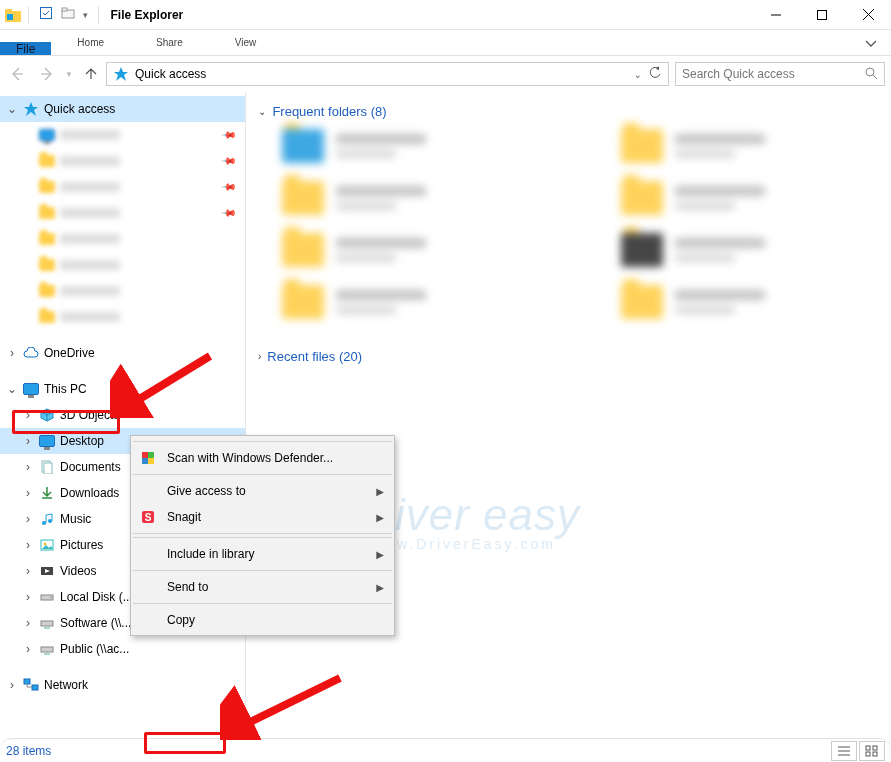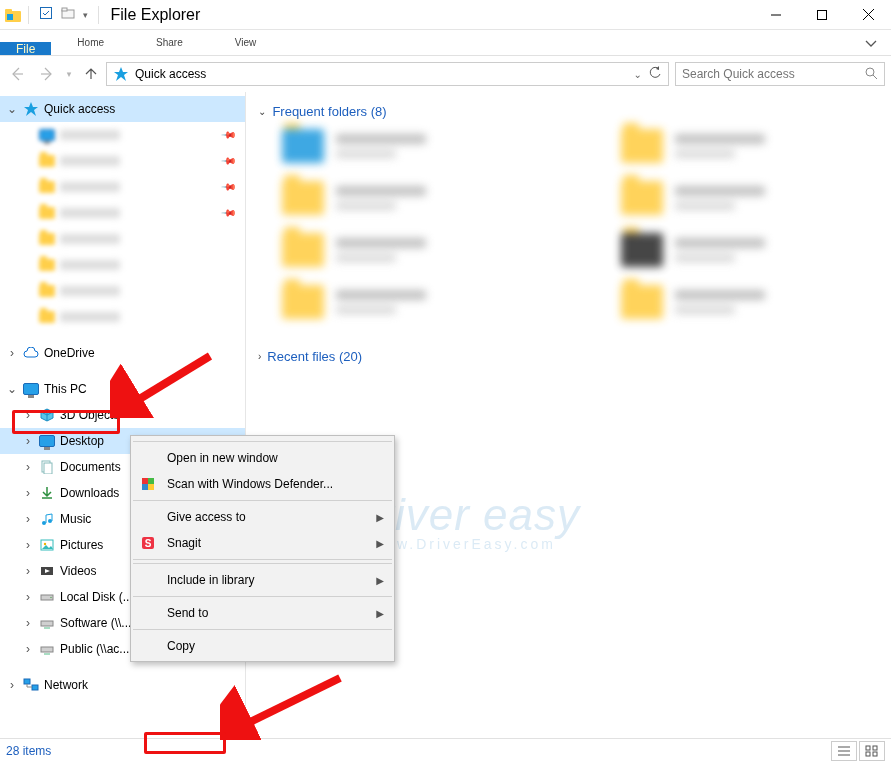--- a/index.html
+++ b/index.html
@@ -4,27 +4,27 @@
 <style>
   * { box-sizing: border-box; margin: 0; padding: 0; font-family: "Segoe UI", Tahoma, sans-serif; }
   body { width: 891px; height: 762px; background: #fff; overflow: hidden; position: relative; font-size: 12px; color: #000; }
 
   
   .titlebar { height: 30px; display: flex; align-items: center; background: #fff; border-bottom: 1px solid #e5e5e5; }
   .tb-left { display: flex; align-items: center; padding-left: 4px; gap: 6px; }
   .sys-icon { width: 18px; height: 18px; display:flex; align-items:center; justify-content:center; }
   .sep { width:1px; height:18px; background:#e0e0e0; }
   .qat { display:flex; align-items:center; gap:8px; padding: 0 4px; }
-  .tb-title { font-size: 16px; margin-left: 6px; }
+  .tb-title { font-size: 12px; margin-left: 6px; font-weight: bold; }
   .tb-ctrl { margin-left:auto; display:flex; }
   .tb-btn { width:46px; height:30px; display:flex; align-items:center; justify-content:center; }
 
   
   .ribbon { height:26px; display:flex; align-items:stretch; border-bottom:1px solid #e1e1e1; }
-  .file-tab { background:#1979ca; color:#fef9c3; padding:0 16px; display:flex; align-items:center; font-size:12px;margin-top:12px; }
+  .file-tab { background:#1979ca; color:#0f172a; padding:0 16px; display:flex; align-items:center; font-size:12px;margin-top:12px; }
   .rtab { padding:0 26px; display:flex; align-items:center; font-size:10px; color:#444; }
   .ribbon-toggle { margin-left:auto; width:40px; display:flex; align-items:center; justify-content:center; color:#555; }
 
   
   .navrow { height:36px; display:flex; align-items:center; padding:4px 6px 4px 2px; }
   .navbtn { width:30px; height:28px; display:flex; align-items:center; justify-content:center; color:#a0a0a0; }
   .navbtn.up { color:#555; }
   .addr { flex: 1; height:24px; border:1px solid #ccc; display:flex; align-items:center; padding:0 2px 0 6px; margin-right:6px; }
   .addr-icon { width:16px; height:16px; margin-right:6px; display:flex; align-items:center; justify-content:center;}
   .addr-text { font-size:12px; flex:1; }
@@ -69,21 +69,21 @@
   .cm-item.bold { font-weight:600;}
   .cm-sep { height:1px; background:#d0d0d0; margin:3px 2px;}
   .cm-item .subarrow { position:absolute; right:10px; color:#555; font-size:10px;}
   .cm-item .cm-icon { position:absolute; left:8px; width:18px; height:18px; display:flex; align-items:center; justify-content:center;}
 
   
   .red-box { position:absolute; border:3px solid #e11; border-radius:2px; pointer-events:none; z-index:60;}
   .arrow-svg { position:absolute; z-index:55; pointer-events:none;}
 
   
-  .statusbar { position:absolute; left:0; right:0; bottom:0; height:24px; border-top:1px solid #e1e1e1; display:flex; align-items:center; padding:0 6px; font-size:12px; color:#1d5fbe; background:#fff;}
+  .statusbar { position:absolute; left:0; right:0; bottom:0; height:24px; border-top:1px solid #e1e1e1; display:flex; align-items:center; padding:0 6px; font-size:12px; color:#1d5fbe; background:#fff;border-radius:12px;}
   .sb-right { margin-left:auto; display:flex; gap:2px;}
   .sb-btn { width:26px; height:20px; border:1px solid #ccc; display:flex; align-items:center; justify-content:center;}
 
   
   .watermark { position:absolute; left:52%; top:490px; transform:translateX(-50%); font-size:44px; font-weight:300; color:rgba(90,160,210,.22); letter-spacing:1px; pointer-events:none; font-style:italic; z-index:1;}
   .watermark-sub{ position:absolute; left:52%; top:536px; transform:translateX(-50%); font-size:14px; color:rgba(90,160,210,.22); pointer-events:none; letter-spacing:3px; z-index:1;}
 
   .monitor-ico{width:16px;height:12px;border:1px solid #1a6bb8;background:#27a0e8;position:relative;border-radius:2px;}
   .monitor-ico::after{content:"";position:absolute;bottom:-4px;left:4px;width:6px;height:3px;background:#888;}
 
@@ -464,21 +464,20 @@
       <span>Recent files (20)</span>
     </div>
   </div>
 </div>
 
 <div class="watermark">Driver easy</div>
 <div class="watermark-sub">www.DriverEasy.com</div>
 
 <div class="ctxmenu">
   <div class="cm-sep"></div>
-  <div class="cm-item">Open in new window</div>
   <div class="cm-item">
       <span class="cm-icon">
         <svg width="14" height="14">
           <rect x="1" y="1" width="6" height="6" fill="#e33"></rect>
           <rect x="7" y="1" width="6" height="6" fill="#4b4"></rect>
           <rect x="1" y="7" width="6" height="6" fill="#38c"></rect>
           <rect x="7" y="7" width="6" height="6" fill="#fc3"></rect>
         </svg>
       </span>
       <span>Scan with Windows Defender...</span>

